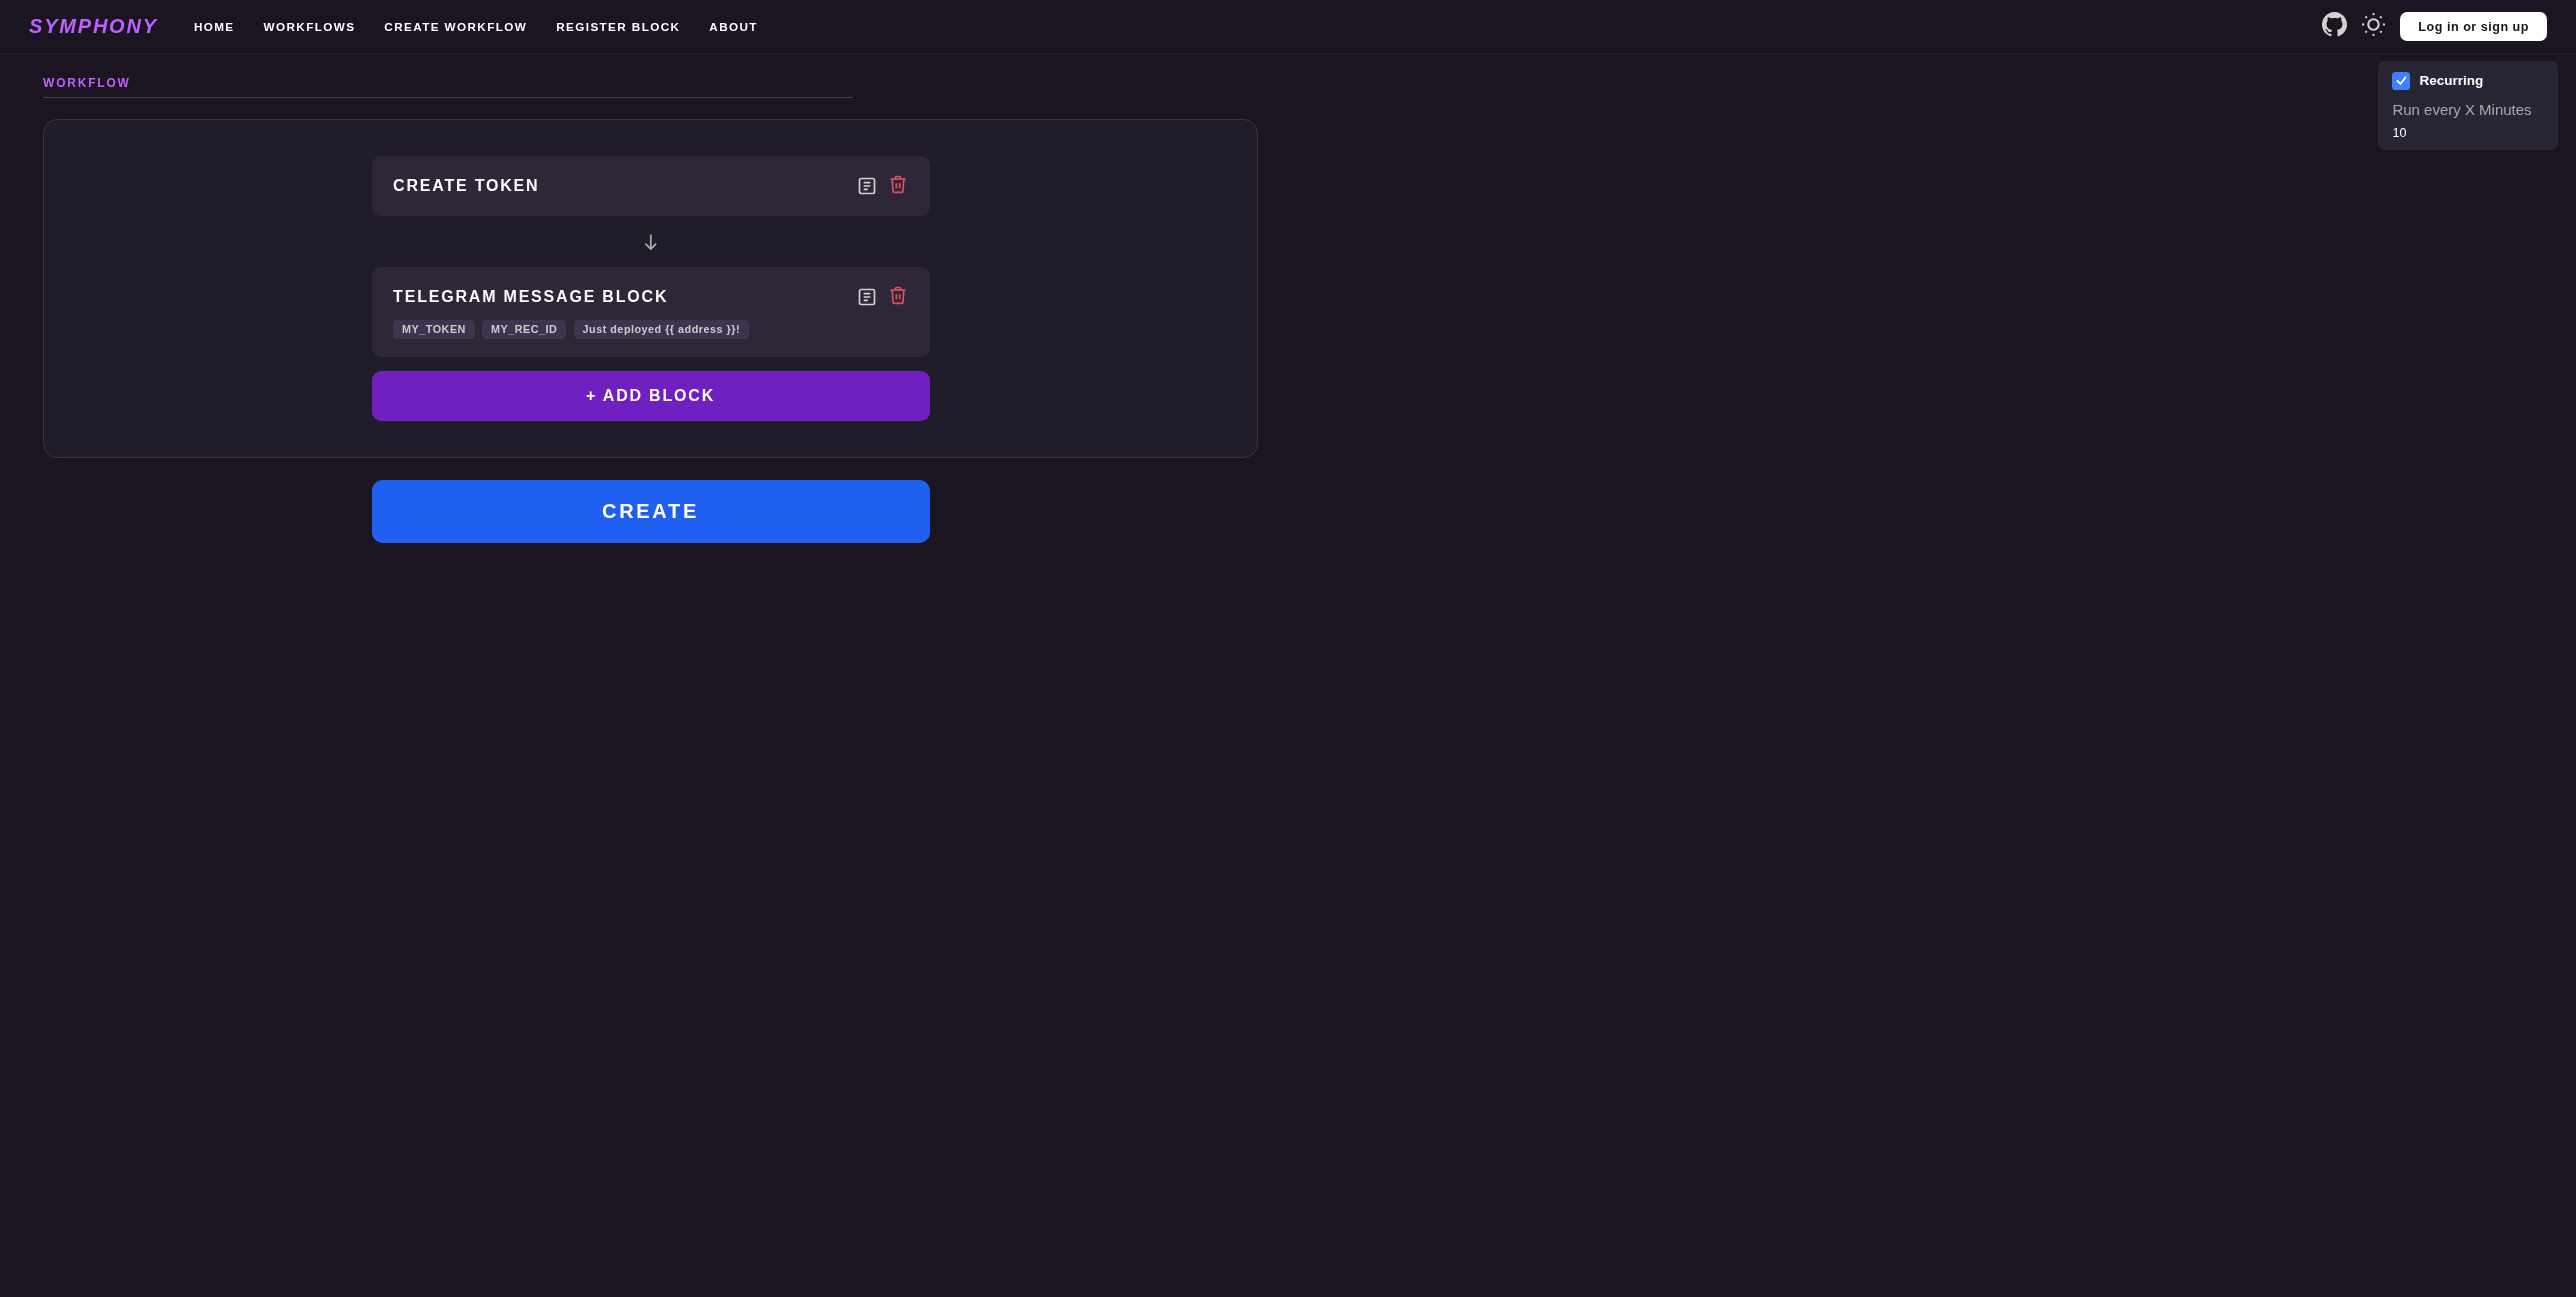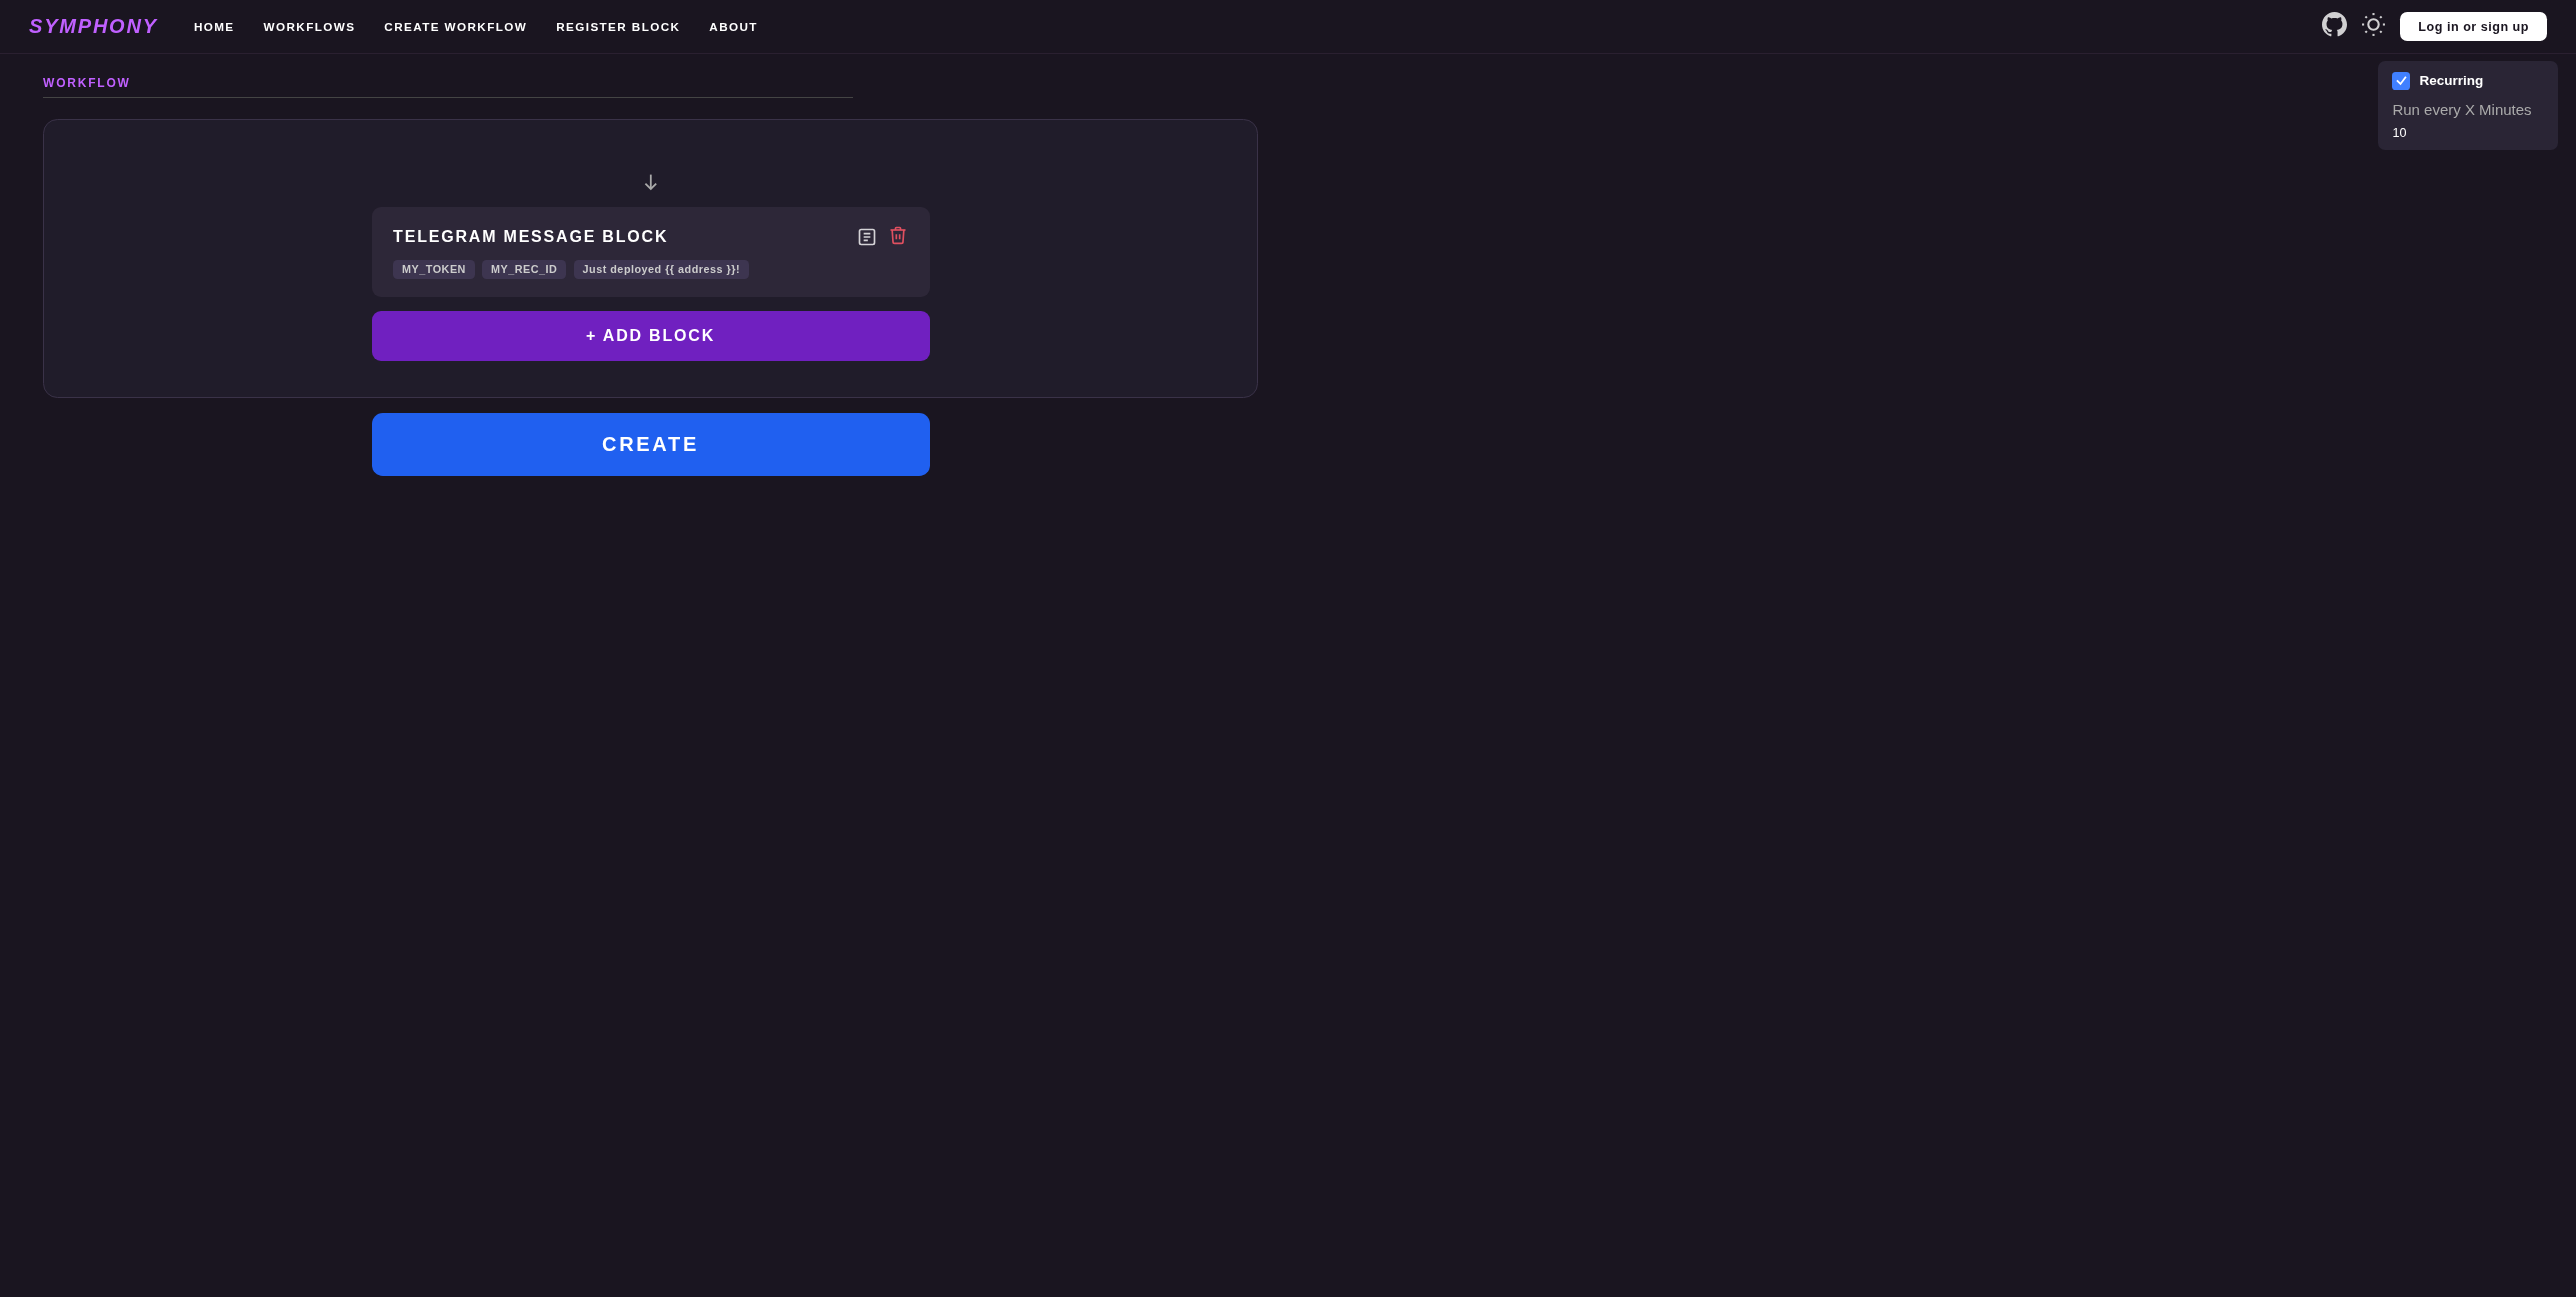--- a/index.html
+++ b/index.html
@@ -251,21 +251,21 @@
       display: flex;
       align-items: center;
       justify-content: center;
       gap: 9px;
       margin-top: 14.4px;
     }
 
     
     .create-section {
       max-width: 1215px;
-      margin-top: 15px;
+      margin-top: 22px;
     }
 
     .create-btn {
       background: #2060f0;
       border: none;
       border-radius: 10.8px;
       width: 558px;
       padding: 20px;
       color: #ffffff;
       font-size: 20px;
@@ -329,20 +329,39 @@
   <div class="run-every-label">Run every X Minutes</div>
   <div class="run-every-value">10</div>
 </div>
 
 <div class="main">
   <div class="breadcrumb">WORKFLOW</div>
   <hr class="title-divider">
 
   <div class="workflow-canvas">
 
+    <div class="block-card">
+      <div class="block-header">
+        <span class="block-title">CREATE TOKEN</span>
+        <div class="block-actions">
+          <svg class="block-edit-icon" viewBox="0 0 24 24" fill="none" stroke="white" stroke-width="2" xmlns="http://www.w3.org/2000/svg">
+            <rect x="3" y="3" width="18" height="18" rx="2" ry="2"></rect>
+            <path d="M8 12h8M8 8h8M8 16h5"></path>
+          </svg>
+          <span class="block-delete-icon">
+            <svg width="20" height="20" viewBox="0 0 24 24" fill="none" stroke="#e05060" stroke-width="2">
+              <polyline points="3,6 5,6 21,6"></polyline>
+              <path d="M19 6l-1 14a2 2 0 01-2 2H8a2 2 0 01-2-2L5 6"></path>
+              <path d="M10 11v6M14 11v6"></path>
+              <path d="M9 6V4a1 1 0 011-1h4a1 1 0 011 1v2"></path>
+            </svg>
+          </span>
+        </div>
+      </div>
+    </div>
 
     <div class="arrow-down">
       <svg width="21.6" height="21.6" viewBox="0 0 24 24" fill="none" stroke="#aaa" stroke-width="2">
         <line x1="12" y1="4" x2="12" y2="20"></line>
         <polyline points="6,14 12,20 18,14"></polyline>
       </svg>
     </div>
 
     <div class="block-card">
       <div class="block-header">

